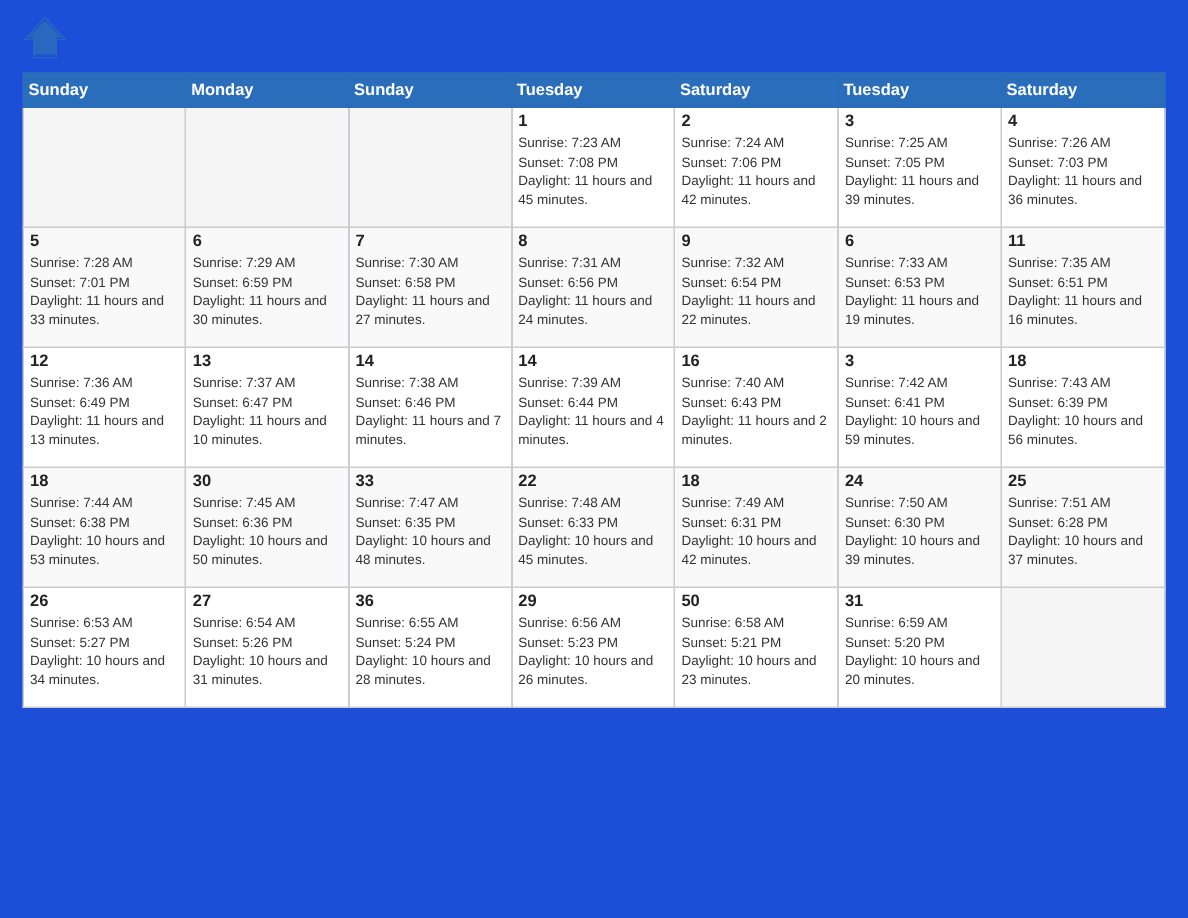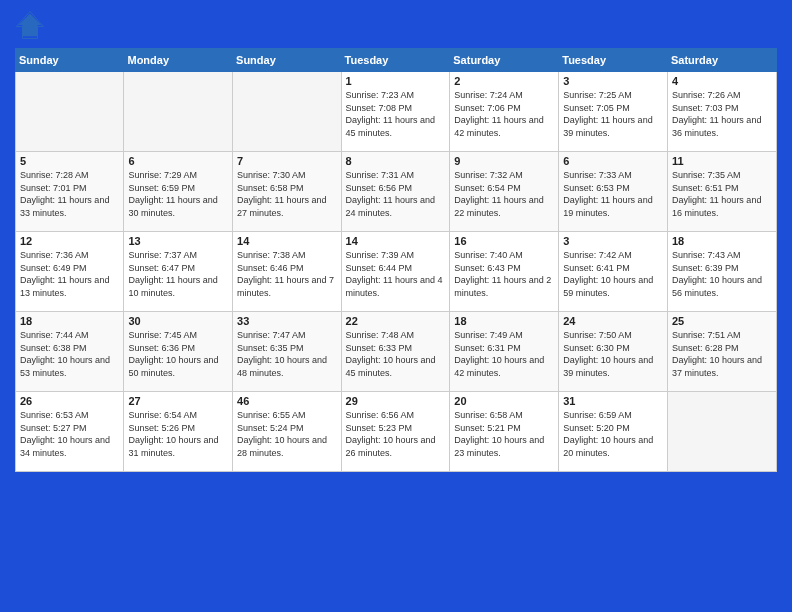--- a/index.html
+++ b/index.html
@@ -246,29 +246,29 @@
         <tr>
           <td>
             <div class="day-num">26</div>
             <div class="day-info">Sunrise: 6:53 AM<br>Sunset: 5:27 PM<br>Daylight: 10 hours and 34 minutes.</div>
           </td>
           <td>
             <div class="day-num">27</div>
             <div class="day-info">Sunrise: 6:54 AM<br>Sunset: 5:26 PM<br>Daylight: 10 hours and 31 minutes.</div>
           </td>
           <td>
-            <div class="day-num">46</div>
+            <div class="day-num">36</div>
             <div class="day-info">Sunrise: 6:55 AM<br>Sunset: 5:24 PM<br>Daylight: 10 hours and 28 minutes.</div>
           </td>
           <td>
             <div class="day-num">29</div>
             <div class="day-info">Sunrise: 6:56 AM<br>Sunset: 5:23 PM<br>Daylight: 10 hours and 26 minutes.</div>
           </td>
           <td>
-            <div class="day-num">20</div>
+            <div class="day-num">50</div>
             <div class="day-info">Sunrise: 6:58 AM<br>Sunset: 5:21 PM<br>Daylight: 10 hours and 23 minutes.</div>
           </td>
           <td>
             <div class="day-num">31</div>
             <div class="day-info">Sunrise: 6:59 AM<br>Sunset: 5:20 PM<br>Daylight: 10 hours and 20 minutes.</div>
           </td>
           <td class="empty"></td>
         </tr>
       </tbody>
   </table>

